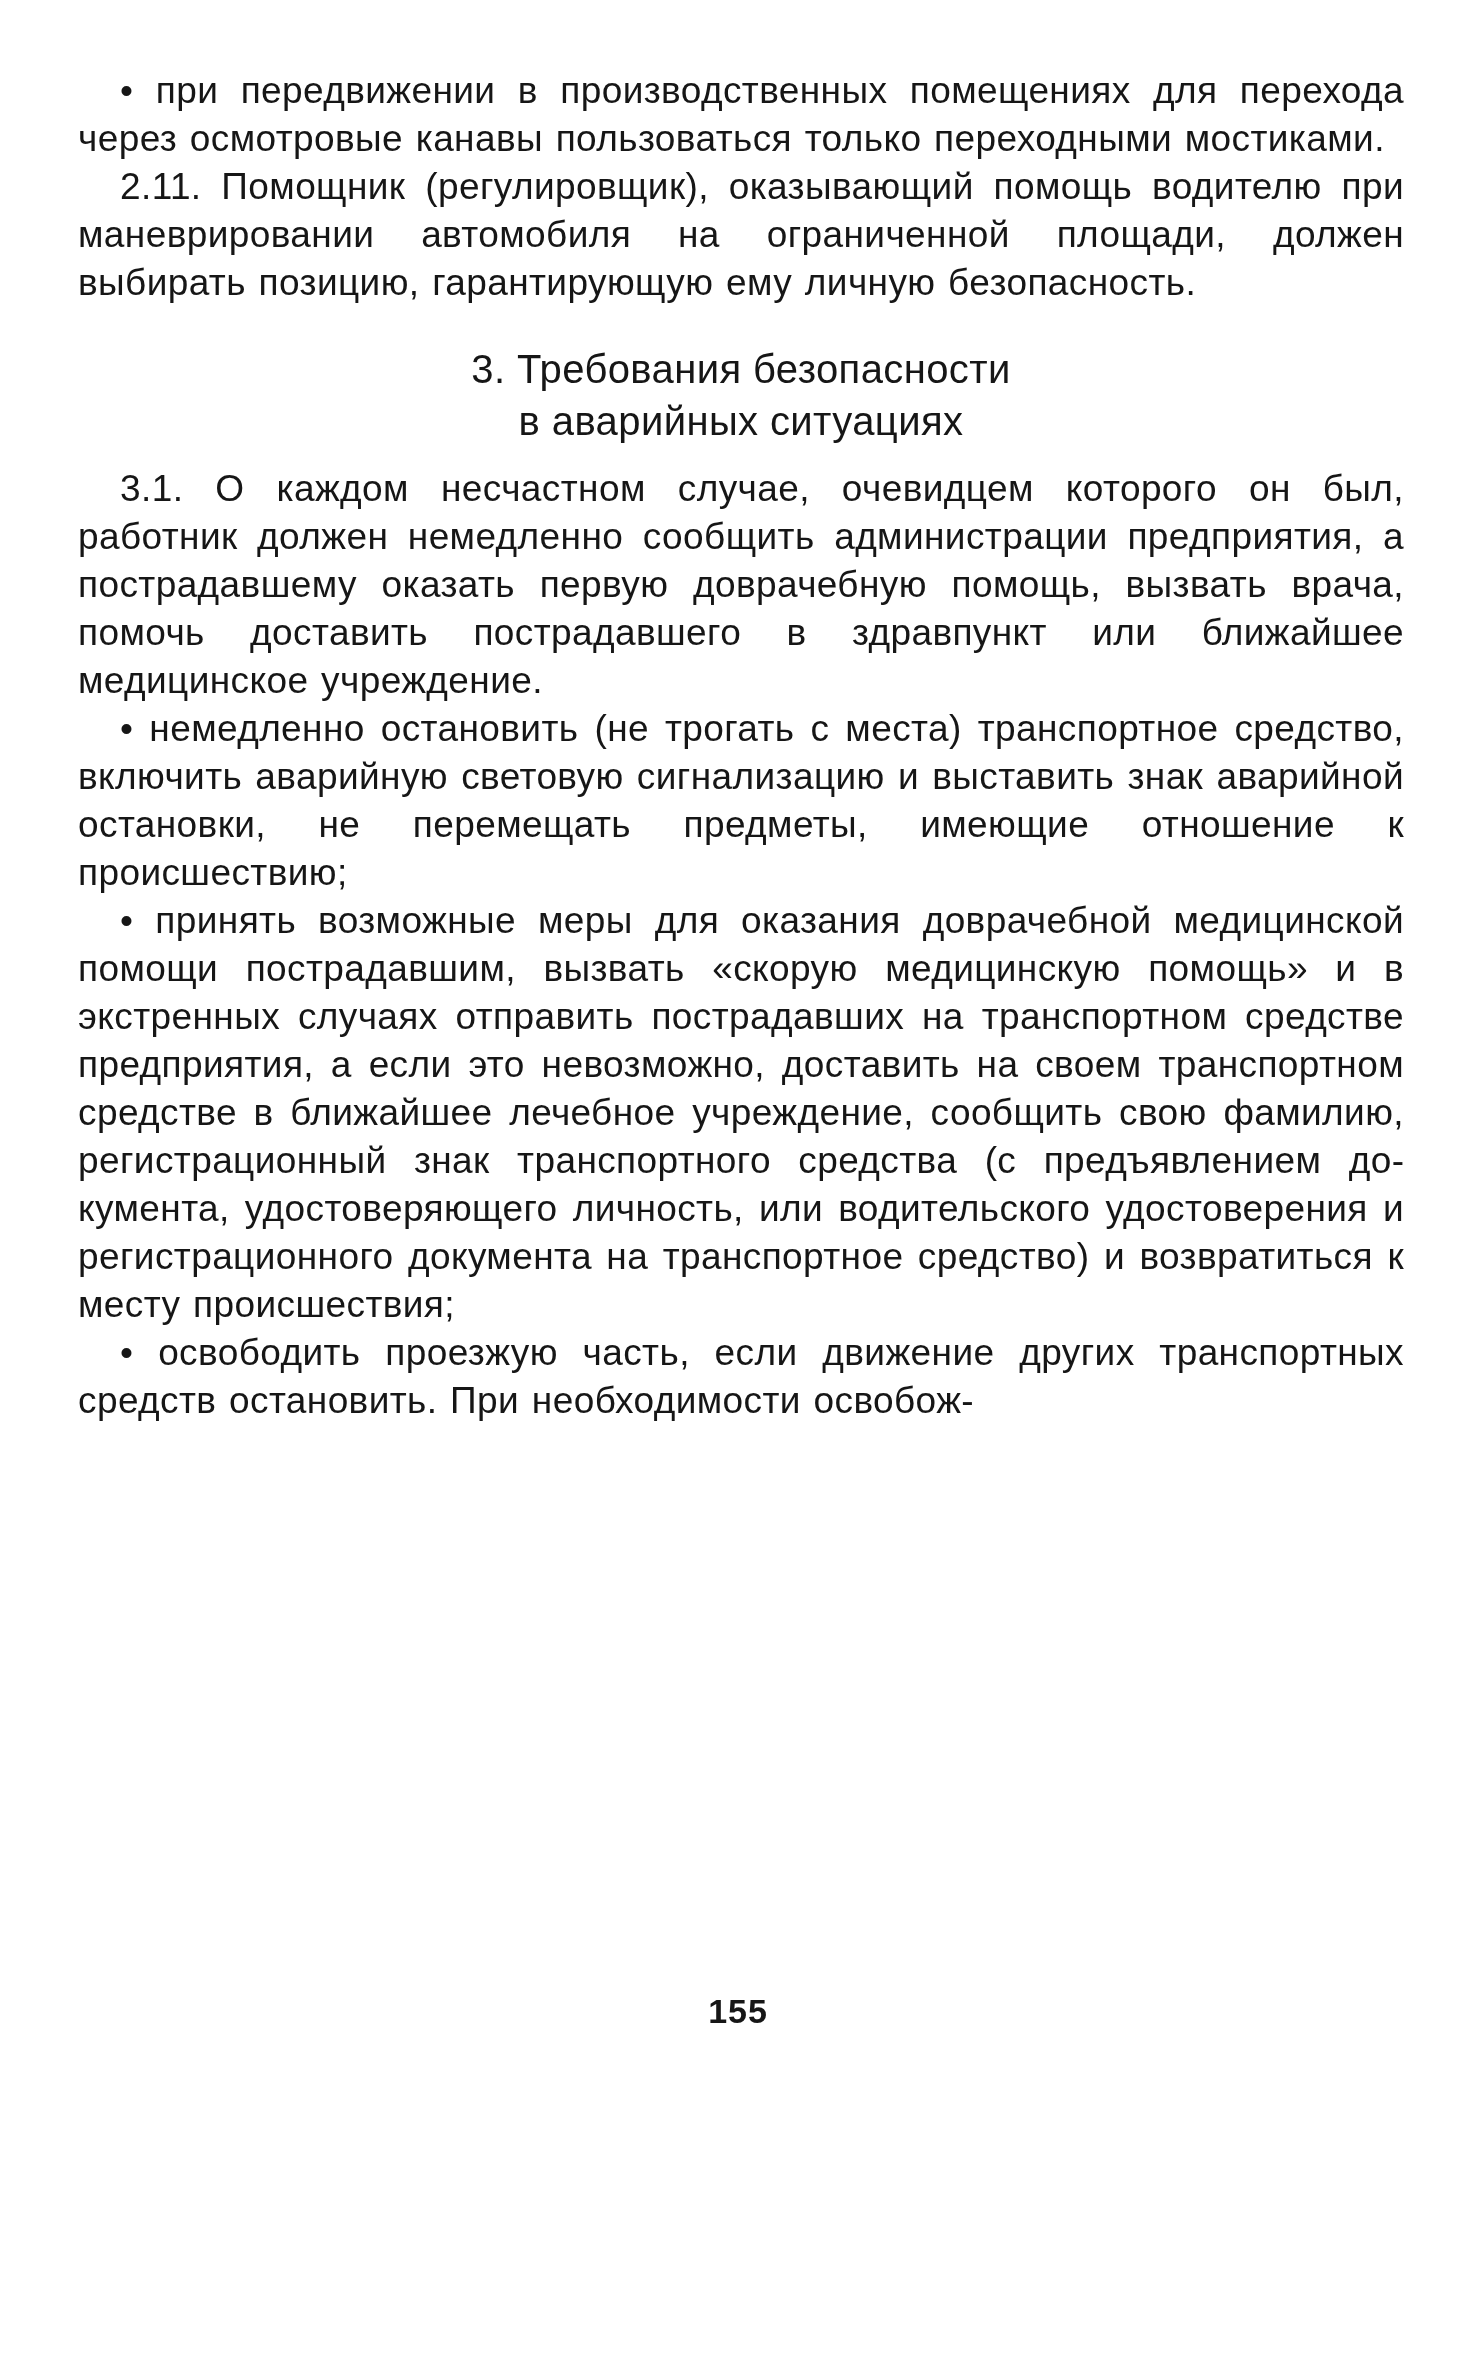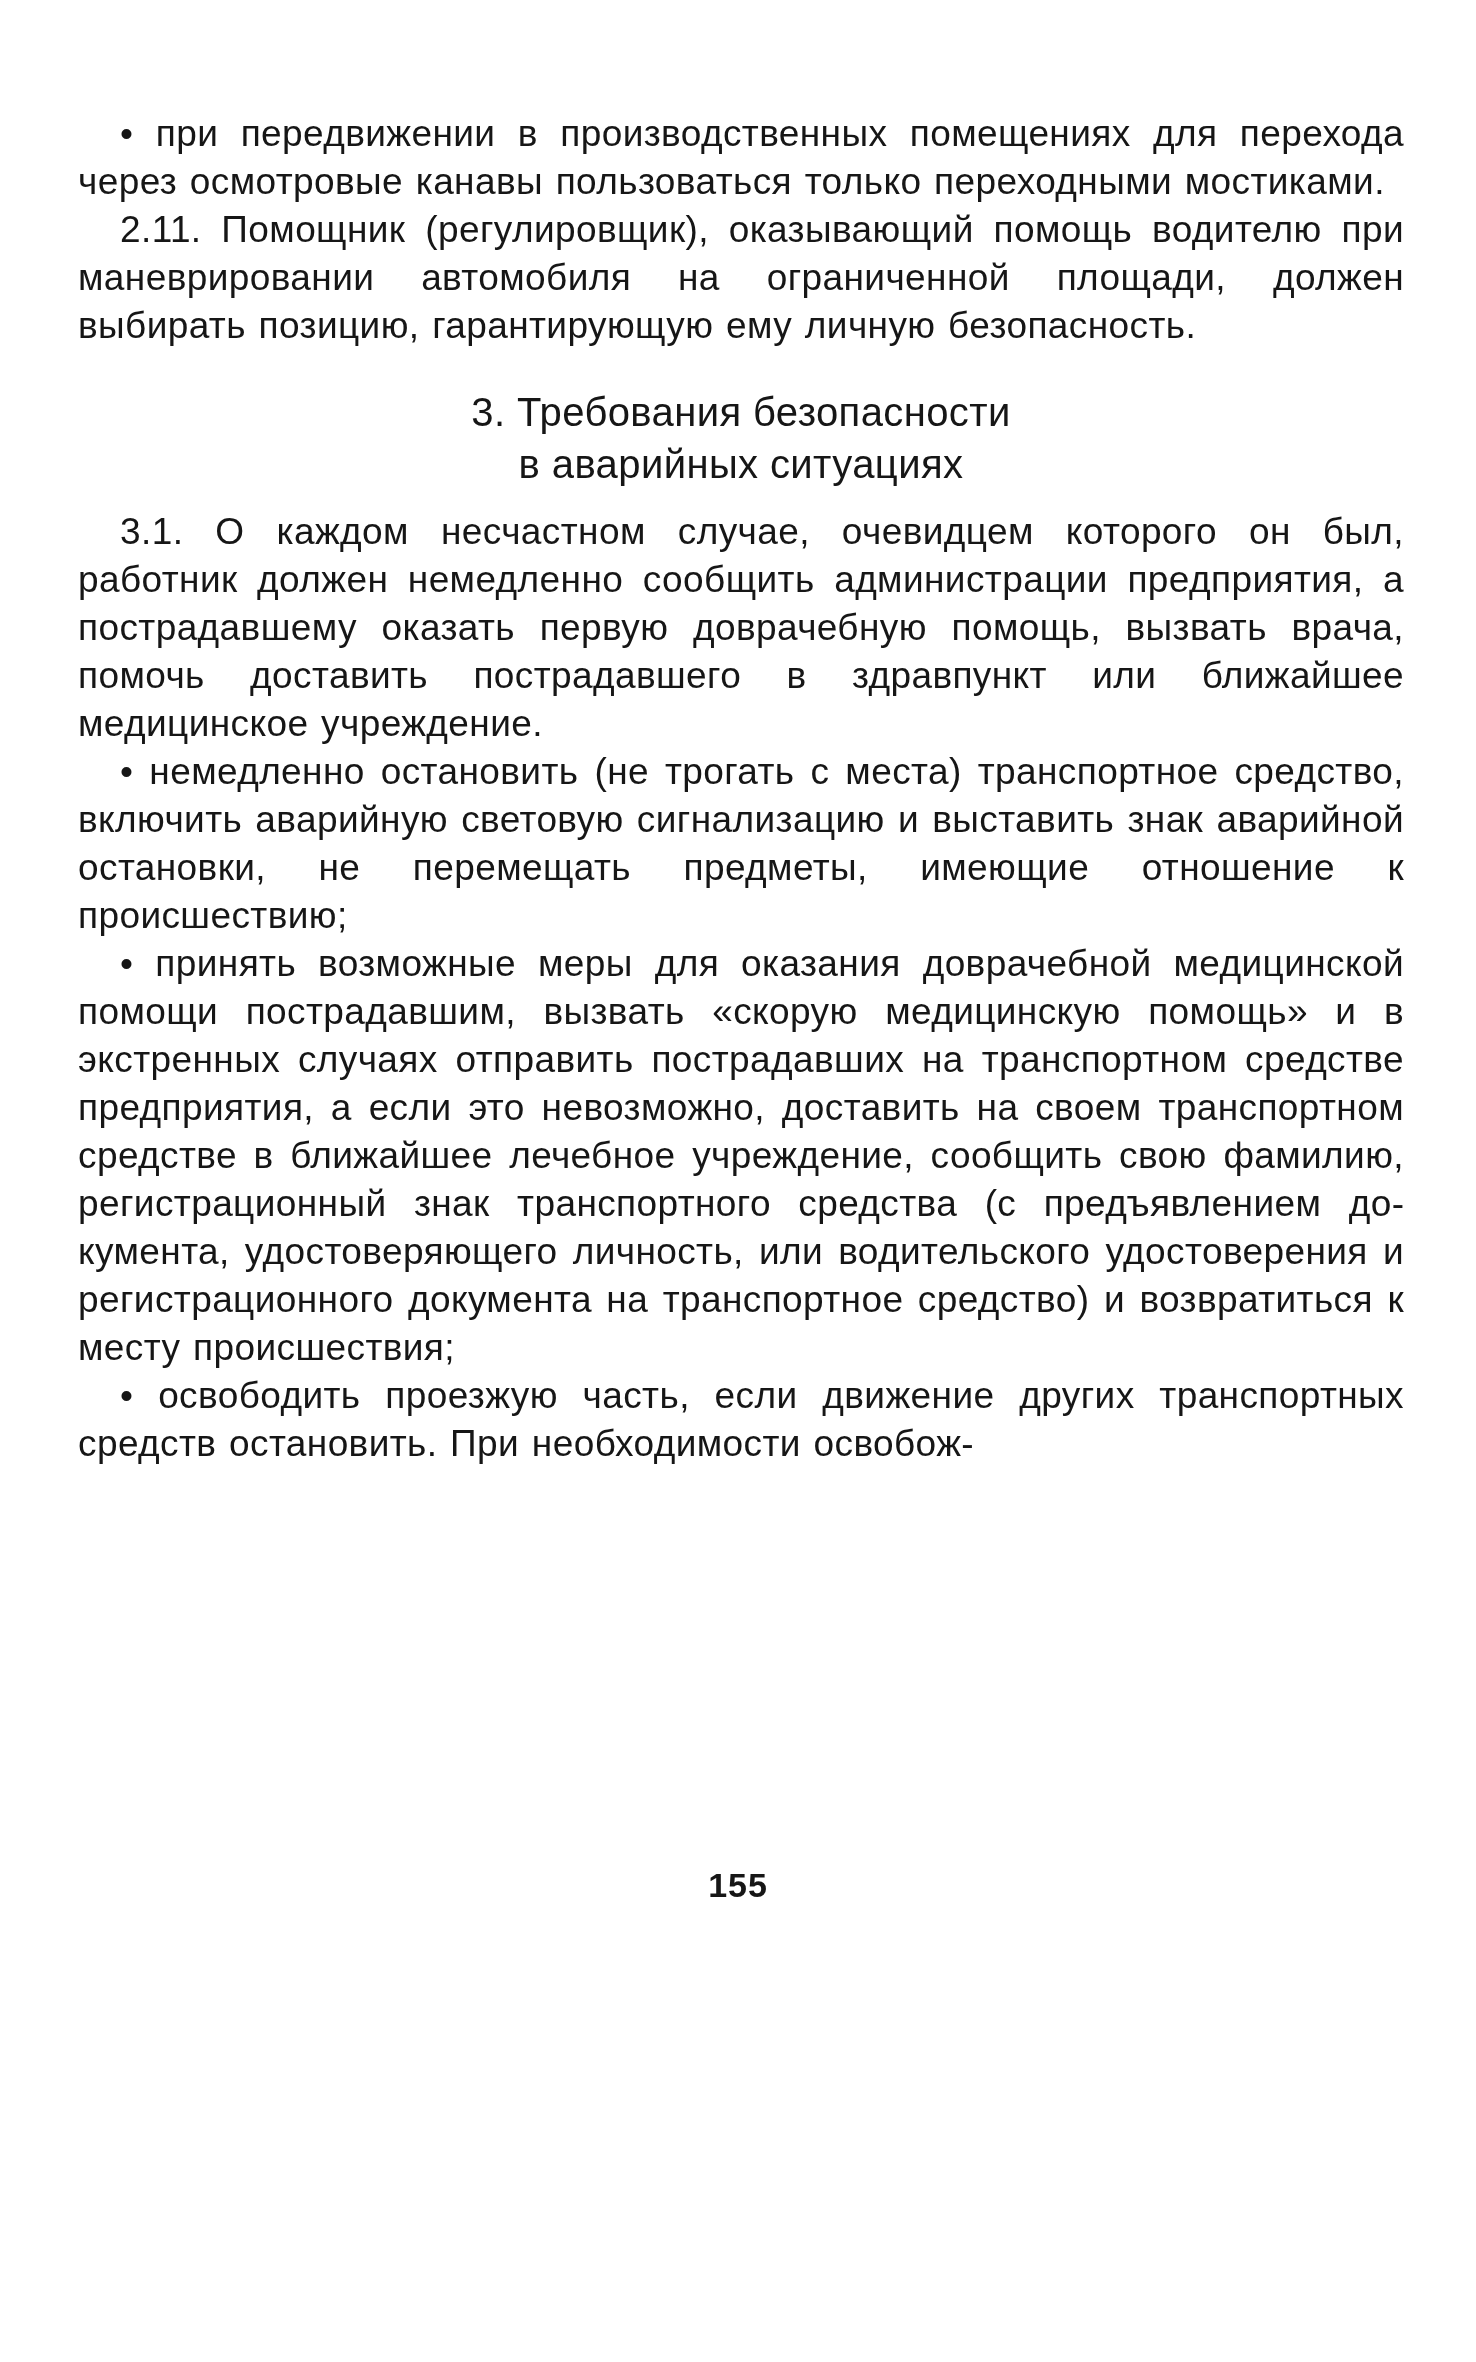--- a/index.html
+++ b/index.html
@@ -12,21 +12,21 @@
     height: 2362px;
     font-family: "Liberation Sans", sans-serif;
     color: #161616;
     overflow: hidden;
   }
   .page {
     position: relative;
     box-sizing: border-box;
     width: 1476px;
     height: 2362px;
-    padding: 110px 72px 0 78px;
+    padding: 67px 72px 0 78px;
     background: #ffffff;
   }
   .para {
     margin: 0;
     font-size: 37px;
     line-height: 48px;
     text-align: justify;
     text-indent: 42px;
     letter-spacing: 0.4px;
     word-spacing: 2px;
@@ -38,21 +38,21 @@
     line-height: 52px;
     font-weight: 400;
     text-align: center;
     white-space: pre-line;
     letter-spacing: 0.4px;
   }
   .page-number {
     position: absolute;
     left: 0;
     right: 0;
-    top: 1866px;
+    top: 1992px;
     text-align: center;
     font-size: 34px;
     font-weight: 700;
     letter-spacing: 1px;
   }
 </style>
 </head>
 <body>
 
 <div class="page">

